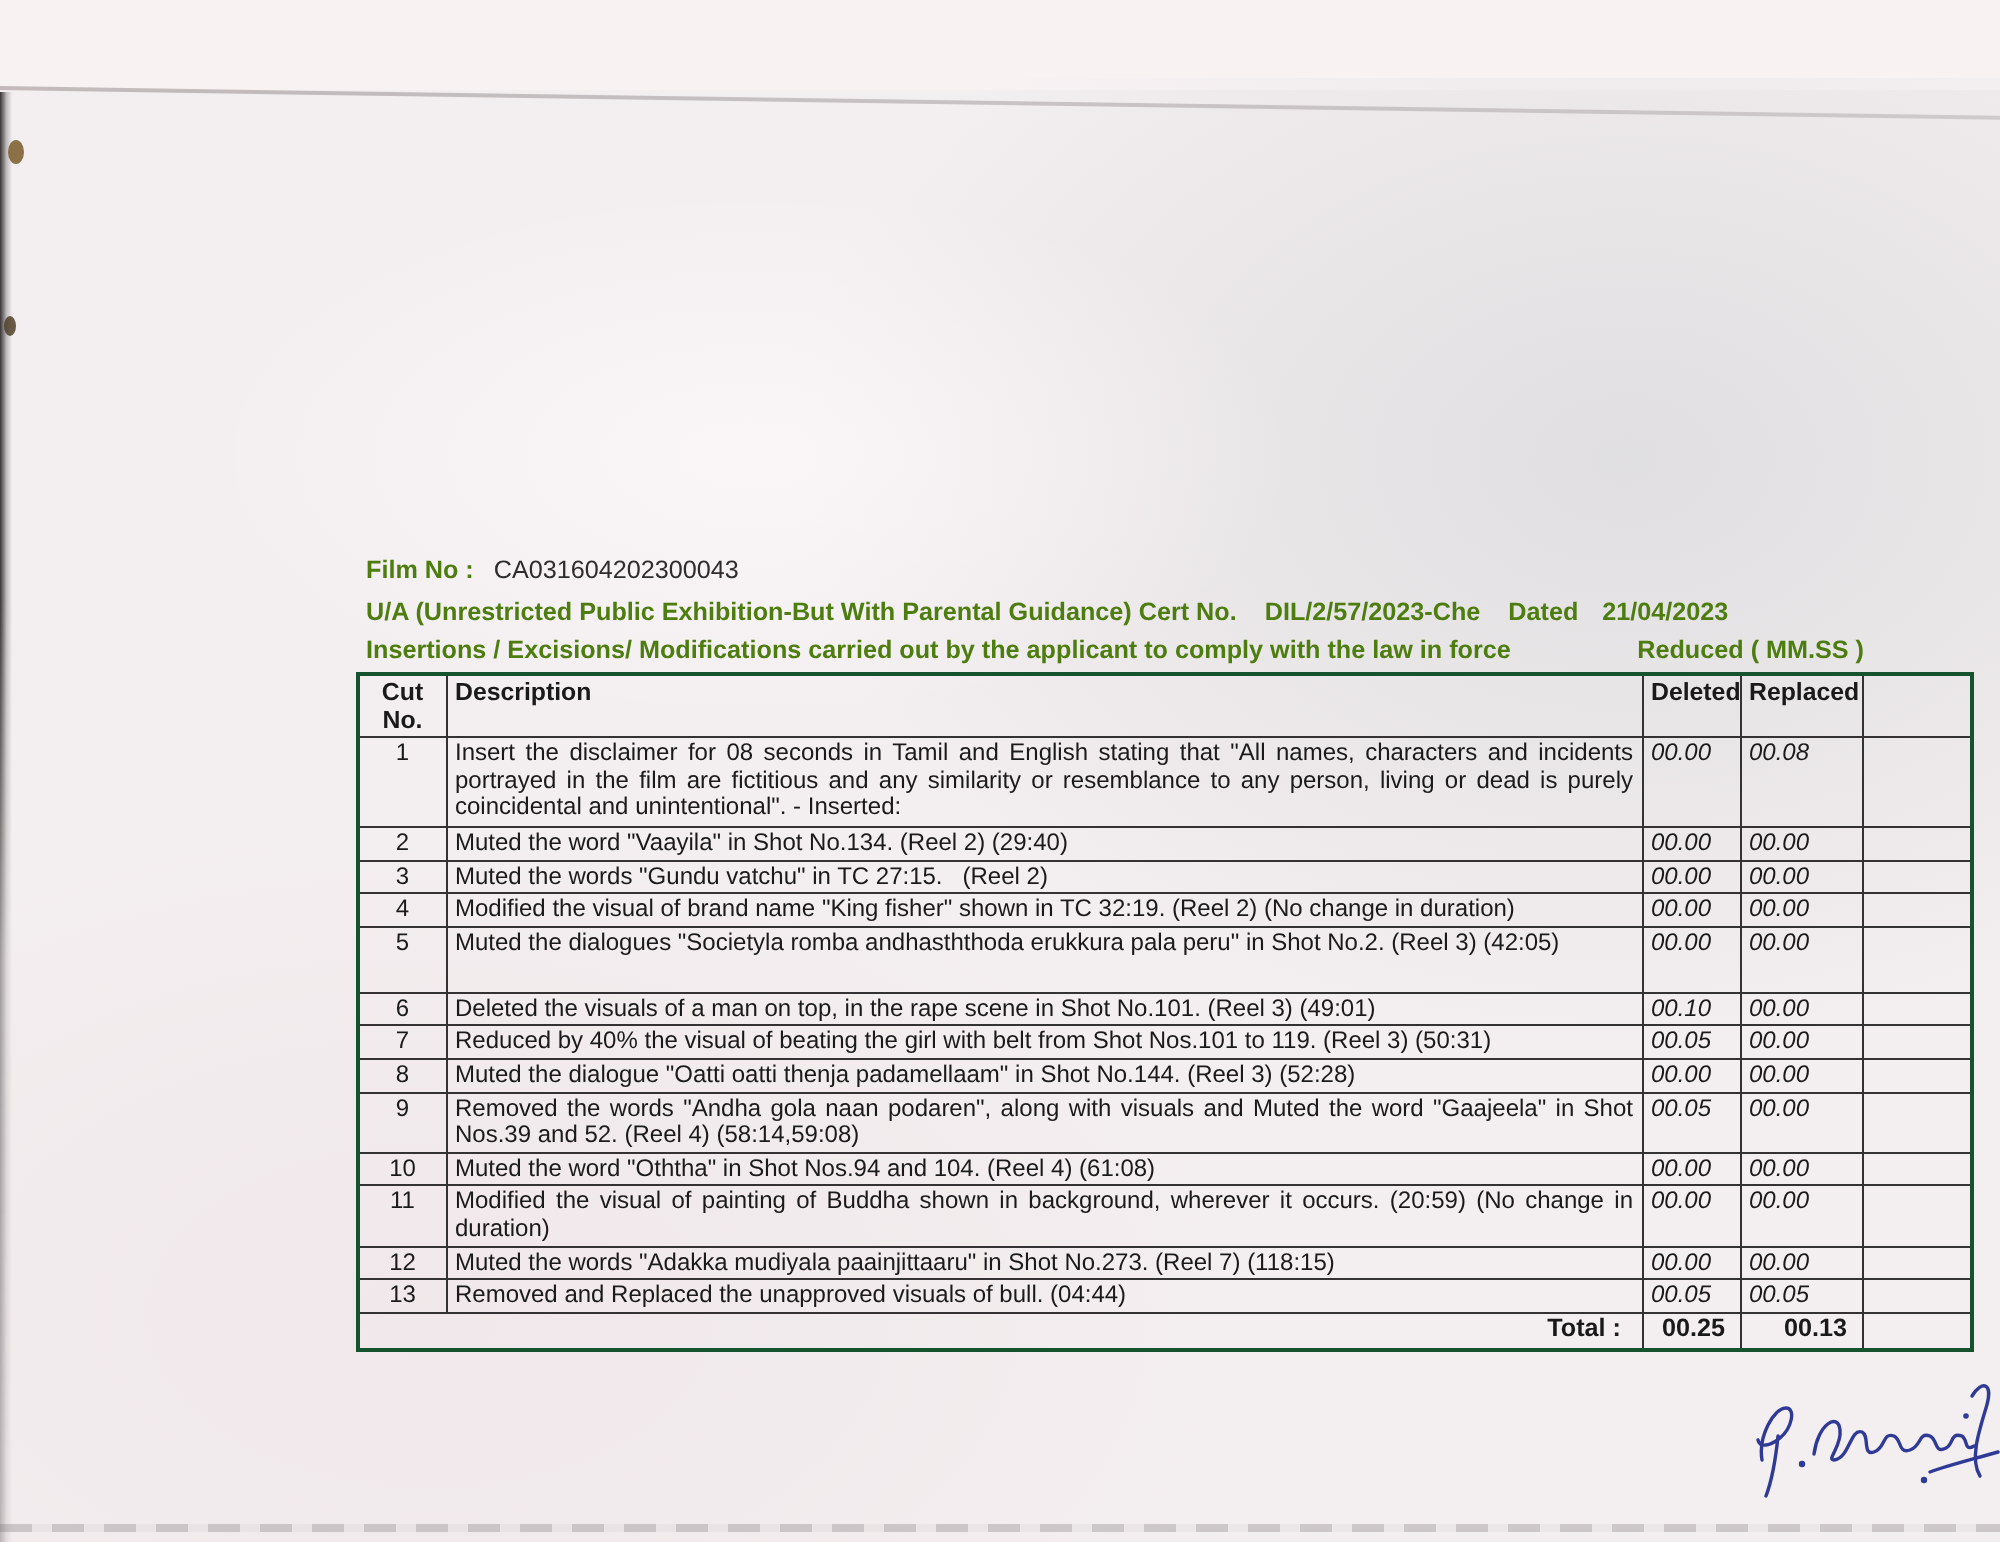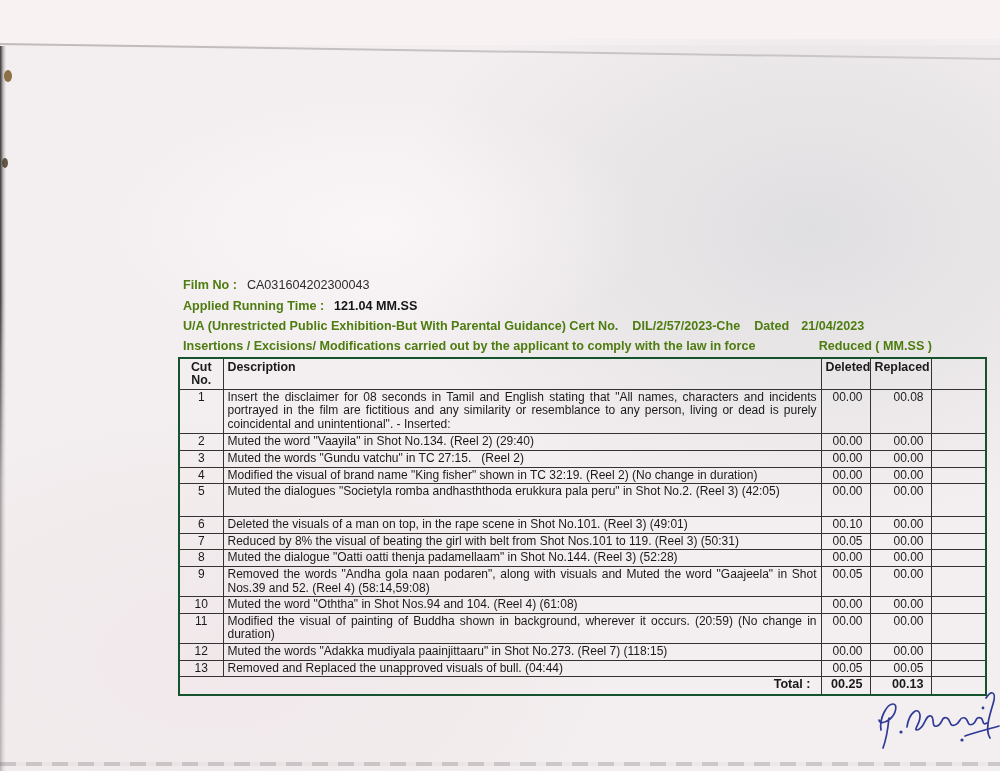--- a/index.html
+++ b/index.html
@@ -53,21 +53,21 @@
     border:2px solid #14532d; }
   col.c-cut { width:44px; } col.c-desc { width:598px; } col.c-del { width:49px; }
   col.c-rep { width:61px; } col.c-spare { width:55px; }
   .cuts th, .cuts td { border:1.5px solid #353233; vertical-align:top;
     font-size:12px; line-height:13.6px; color:#1b1a1a; padding:1px 4px; }
   .cuts th { font-size:12.4px; font-weight:700; height:15px; padding-top:2px; }
   th.cut, td.cut { text-align:center; padding-left:1px; padding-right:1px; }
   th.desc { text-align:left; }
   td.desc { text-align:justify; }
   th.num { text-align:center; }
-  td.num { text-align:right; padding-right:7px; }
+  td.num { text-align:left; padding-right:7px;font-style:italic; }
   th.spare, td.spare { border-right-color:#6d696b; border-right-width:1px; }
   tbody[data-name="cuts-table-body"] tr:nth-child(1) td { padding-bottom:2px; }
   tbody[data-name="cuts-table-body"] tr:nth-child(5) td { height:30px; }
   tbody[data-name="cuts-table-body"] tr:nth-child(11) td { height:27px; }
   td.total-label { text-align:right; font-weight:700; font-size:12.6px; padding-right:10px; height:15px; }
   td.total-num { text-align:right; font-weight:700; font-size:12.6px; padding-right:7px;margin-left:16px; }
 
   .signature { position:absolute; left:865px; top:678px; width:135px; height:80px; }
 </style>
 </head>
@@ -82,23 +82,20 @@
   <div class="paper-edge-line" data-name="paper-top-edge"></div>
   <div class="left-strip" data-name="scan-edge-artifact"></div>
   <div class="spot-1" data-name="scan-blemish"></div>
   <div class="spot-2" data-name="scan-blemish"></div>
   <div class="bottom-strip" data-name="scan-edge-artifact"></div>
 
   <div class="content" data-name="document-content">
     <div class="meta" data-name="film-meta-block">
       <div class="meta-line" data-name="film-no-line">
         <span class="b" data-name="film-no-label">Film No :</span><span class="v" data-name="film-no-value">CA031604202300043</span>
-      </div>
-      <div class="meta-line" data-name="running-time-line">
-        <span class="b" data-name="running-time-label">Applied Running Time :</span><span class="v-bold" data-name="running-time-value">121.04 MM.SS</span>
       </div>
       <div class="meta-line" data-name="certificate-line">
         <span class="b" data-name="cert-text">U/A (Unrestricted Public Exhibition-But With Parental Guidance) Cert No.</span><span class="b gap-m" data-name="cert-no-value">DIL/2/57/2023-Che</span><span class="b gap-m" data-name="dated-label">Dated</span><span class="b gap-s" data-name="cert-date-value">21/04/2023</span>
       </div>
     </div>
 
     <div class="title-row" data-name="table-title-row">
       <span class="b" data-name="table-title">Insertions / Excisions/ Modifications carried out by the applicant to comply with the  law in force</span>
       <span class="b" data-name="duration-header">Reduced ( MM.SS )</span>
     </div>
@@ -158,21 +155,21 @@
           </tr>
           <tr data-name="table-row">
             <td data-name="cut-no-cell" class="cut">6</td>
             <td data-name="description-cell" class="desc">Deleted the visuals of a man on top, in the rape scene in Shot No.101. (Reel 3) (49:01)</td>
             <td data-name="deleted-cell" class="num">00.10</td>
             <td data-name="replaced-cell" class="num">00.00</td>
             <td data-name="spare-cell" class="spare"></td>
           </tr>
           <tr data-name="table-row">
             <td data-name="cut-no-cell" class="cut">7</td>
-            <td data-name="description-cell" class="desc">Reduced by 8% the visual of beating the girl with belt from Shot Nos.101 to 119. (Reel 3) (50:31)</td>
+            <td data-name="description-cell" class="desc">Reduced by 40% the visual of beating the girl with belt from Shot Nos.101 to 119. (Reel 3) (50:31)</td>
             <td data-name="deleted-cell" class="num">00.05</td>
             <td data-name="replaced-cell" class="num">00.00</td>
             <td data-name="spare-cell" class="spare"></td>
           </tr>
           <tr data-name="table-row">
             <td data-name="cut-no-cell" class="cut">8</td>
             <td data-name="description-cell" class="desc">Muted the dialogue "Oatti oatti thenja padamellaam" in Shot No.144. (Reel 3) (52:28)</td>
             <td data-name="deleted-cell" class="num">00.00</td>
             <td data-name="replaced-cell" class="num">00.00</td>
             <td data-name="spare-cell" class="spare"></td>

